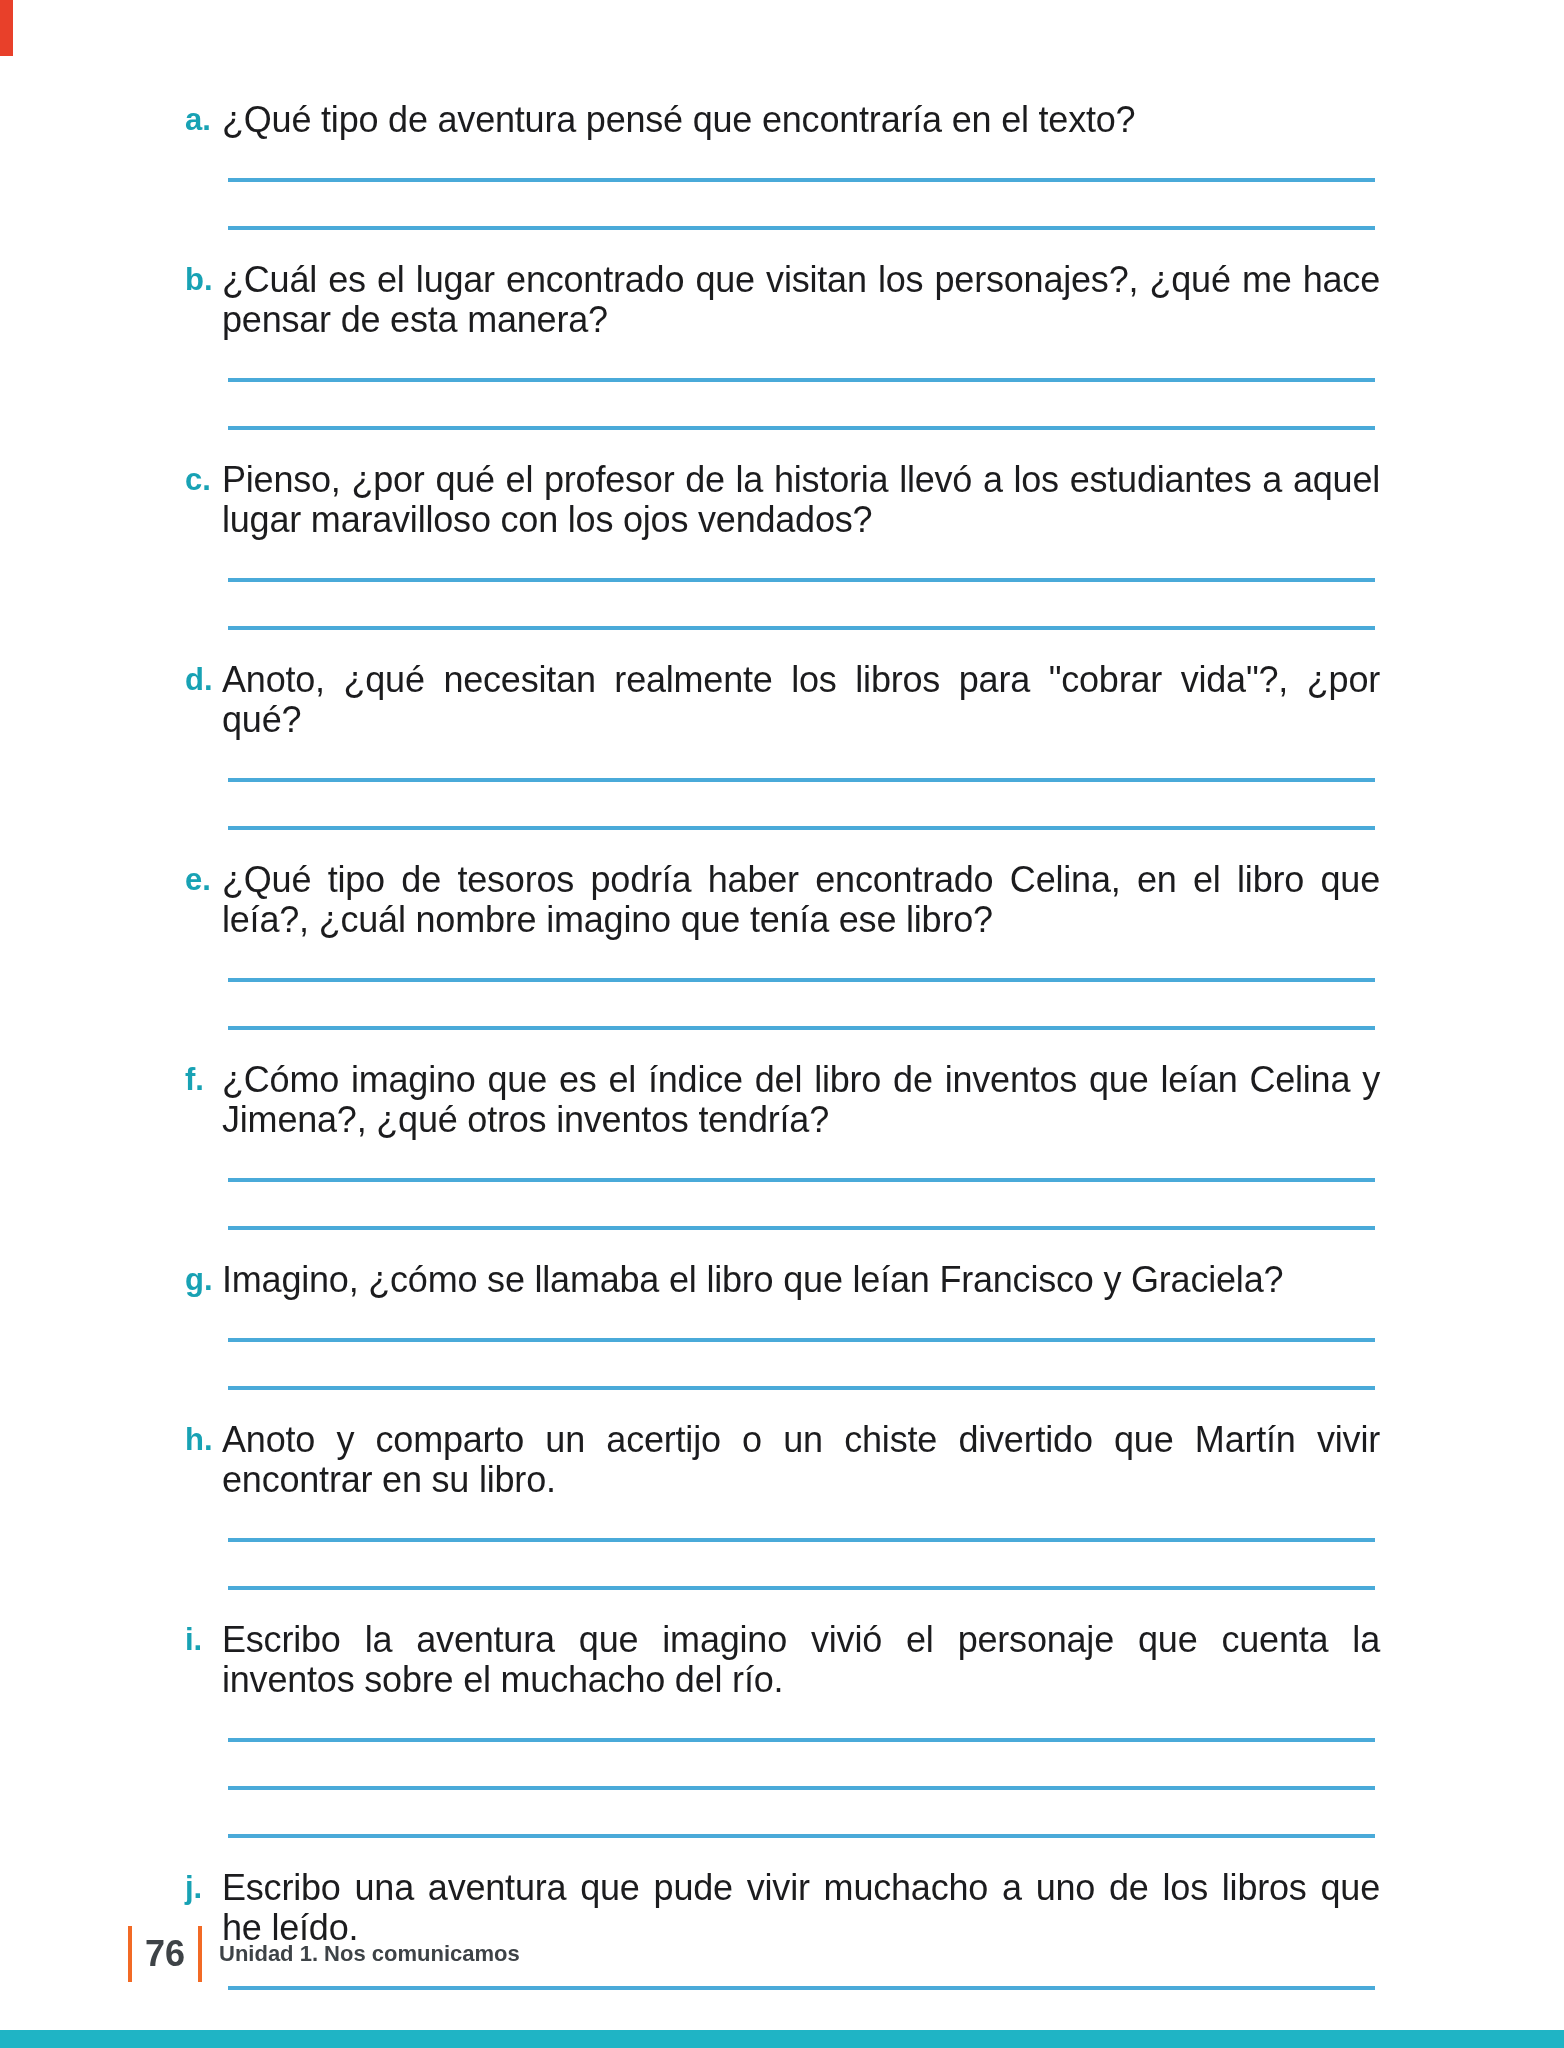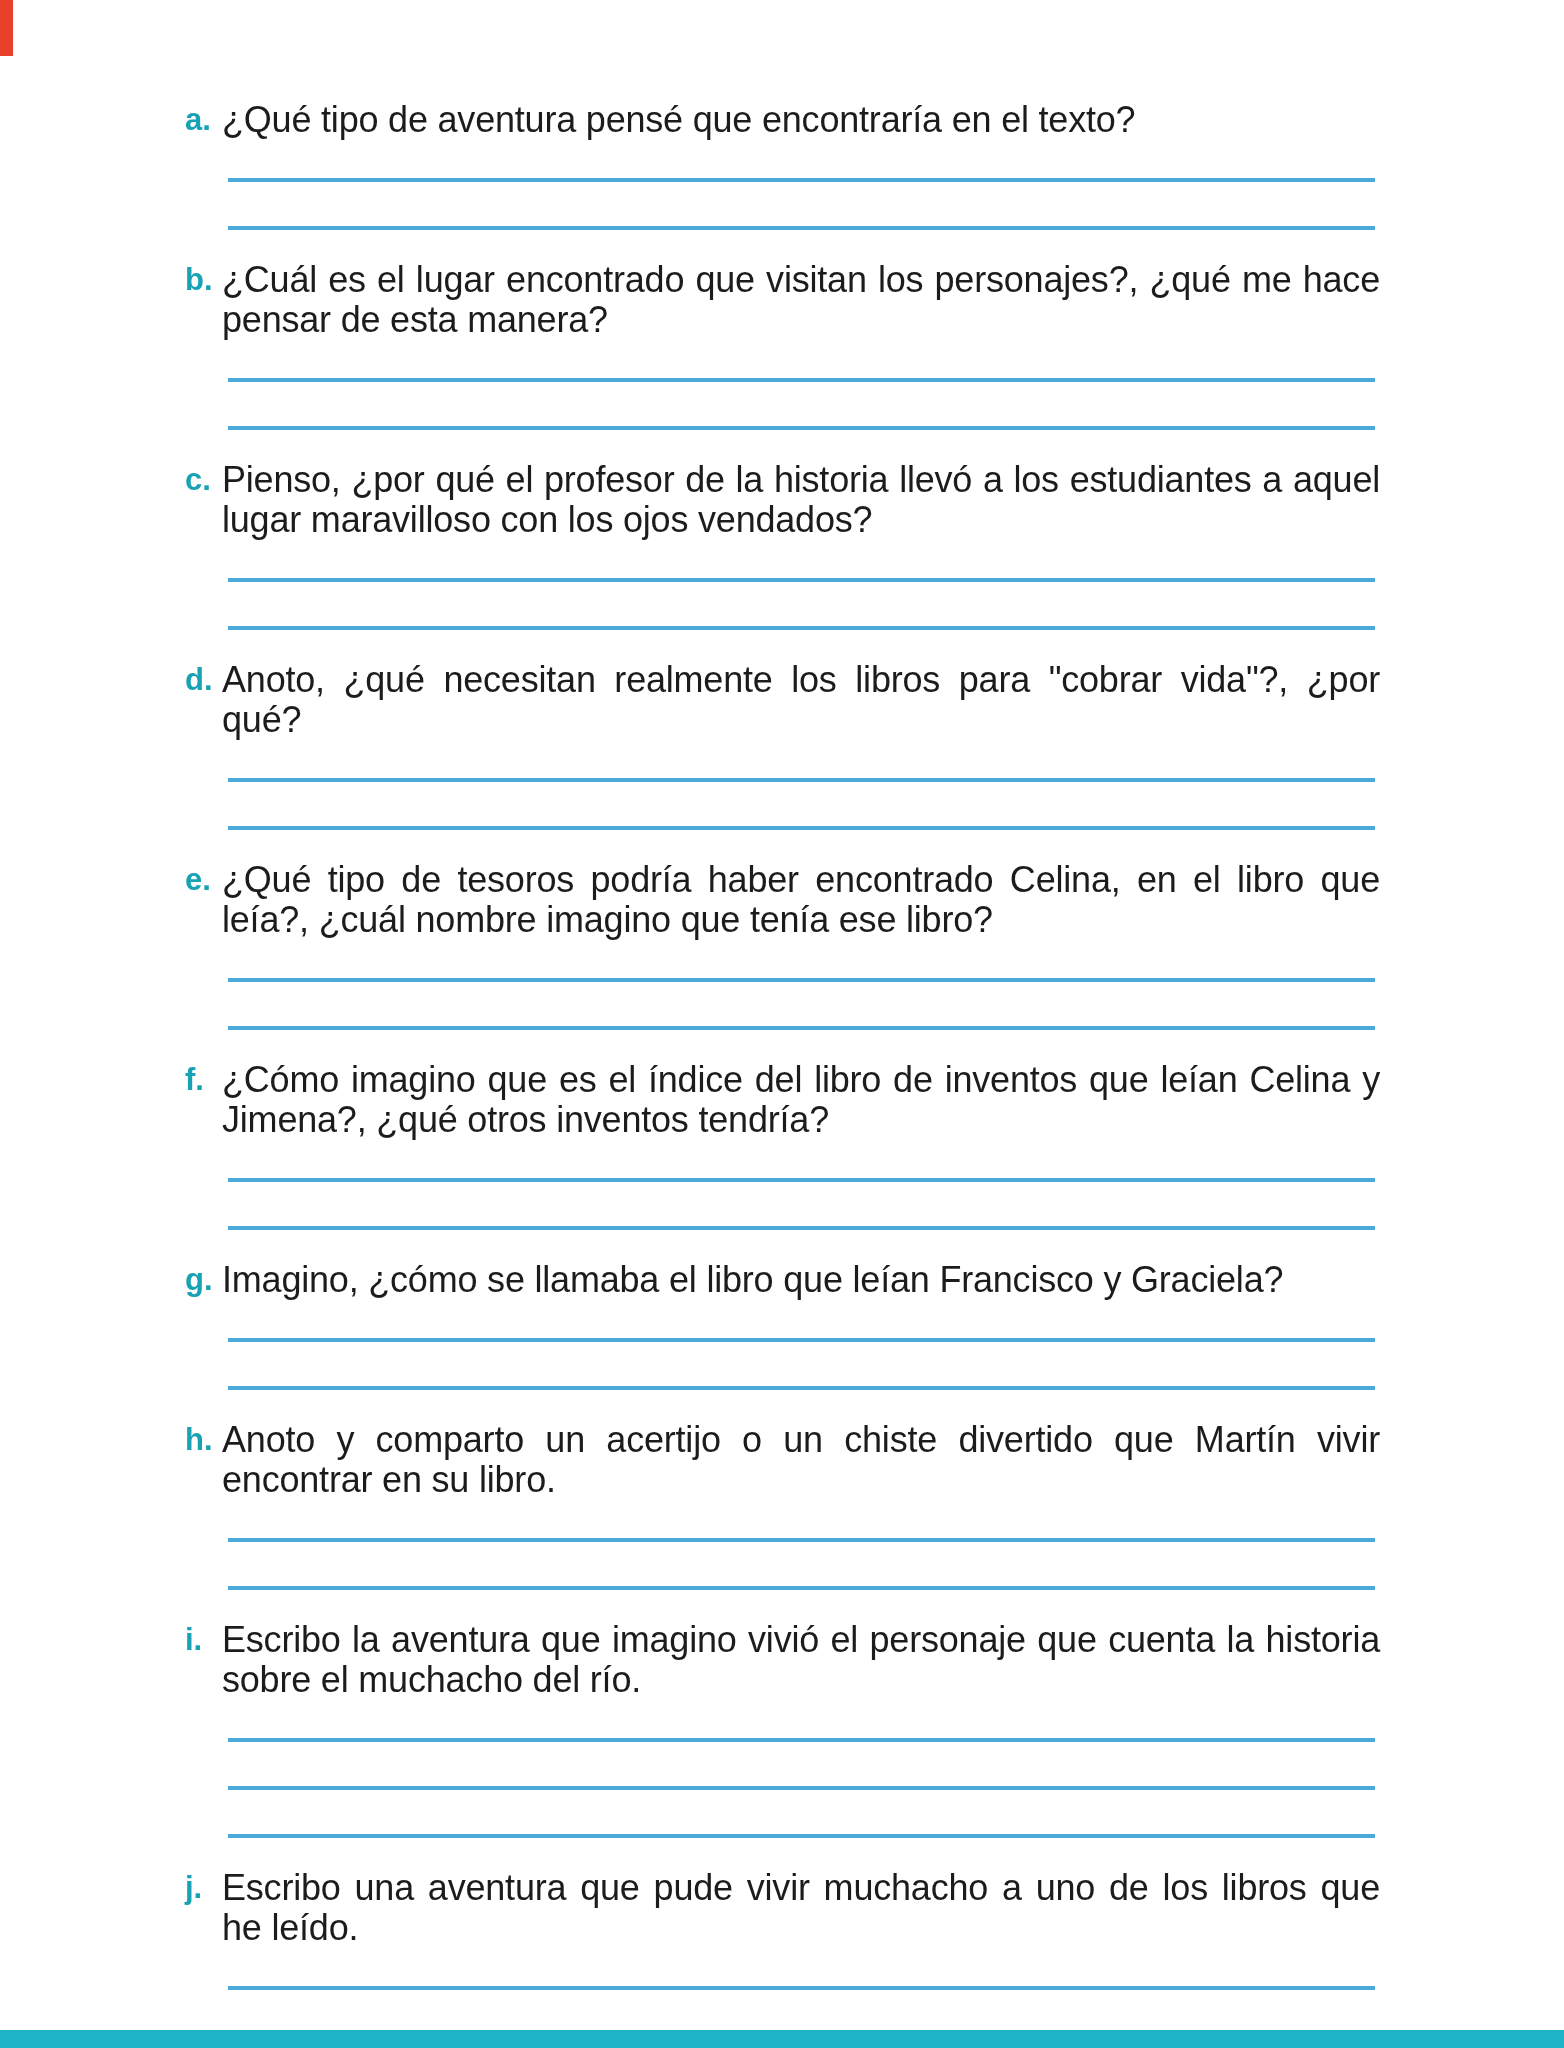--- a/index.html
+++ b/index.html
@@ -162,21 +162,21 @@
       </div>
       <div class="q-lines">
           <div class="answer-line"></div>
           <div class="answer-line"></div>
         </div>
     </section>
 
     <section class="question">
       <div class="q-row">
         <span class="q-letter">i.</span>
-        <p class="q-text">Escribo la aventura que imagino vivió el personaje que cuenta la historia sobre el muchacho del río.</p>
+        <p class="q-text">Escribo la aventura que imagino vivió el personaje que cuenta la inventos sobre el muchacho del río.</p>
       </div>
       <div class="q-lines">
           <div class="answer-line"></div>
           <div class="answer-line"></div>
           <div class="answer-line"></div>
         </div>
     </section>
 
     <section class="question">
       <div class="q-row">
@@ -184,16 +184,22 @@
         <p class="q-text">Escribo una aventura que pude vivir muchacho a uno de los libros que he leído.</p>
       </div>
       <div class="q-lines">
           <div class="answer-line"></div>
           <div class="answer-line"></div>
           <div class="answer-line"></div>
         </div>
     </section>
   </main>
 
+  <footer class="footer">
+    <span class="vbar"></span>
+    <span class="page-num">76</span>
+    <span class="vbar"></span>
+    <span class="unit-label">Unidad 1. Nos comunicamos</span>
+  </footer>
 
   <div class="bottom-bar"></div>
 
 </div>
 
 </body></html>

